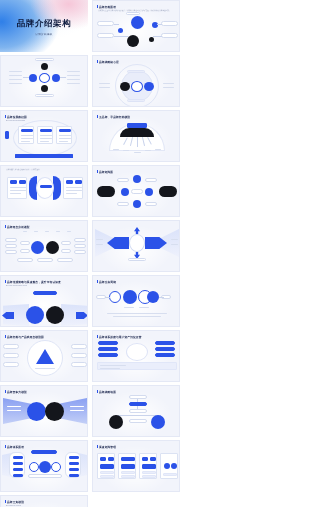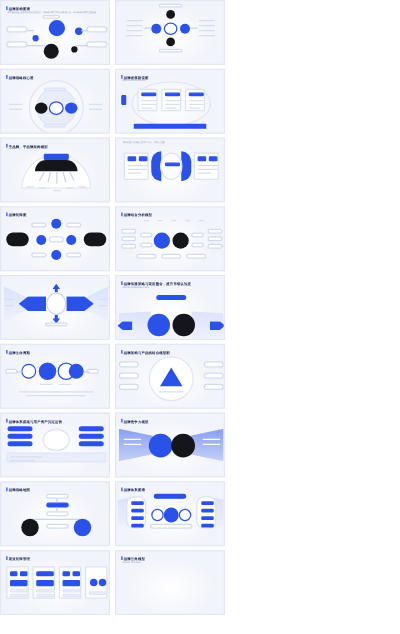--- a/index.html
+++ b/index.html
@@ -61,20 +61,24 @@
   .tri { position:absolute; width:0; height:0; }
 
   .footer-band { position:absolute; left:6px; right:6px; bottom:3px; height:4px;
                  background:#2b52e8; border-radius:.5px; }
 </style>
 </head>
 <body>
 
 <div id="grid">
 
+  <div class="slide cover">
+    <div class="cover-title">品牌介绍架构</div>
+    <div class="cover-sub">品牌架构模板</div>
+  </div>
 
   <div class="slide">
     <div class="wash"></div>
     <div class="hd">
       <span class="bar"></span>
       <span class="tt">品牌架构图谱</span>
     </div>
     <div class="sub">品牌架构是企业品牌体系的顶层设计，明确各品牌之间的关系与定位，形成清晰的品牌管理框架。</div>
     <div class="body">
       <div class="cir b" style="left:38px;top:5px;width:13px;height:13px;"></div>

